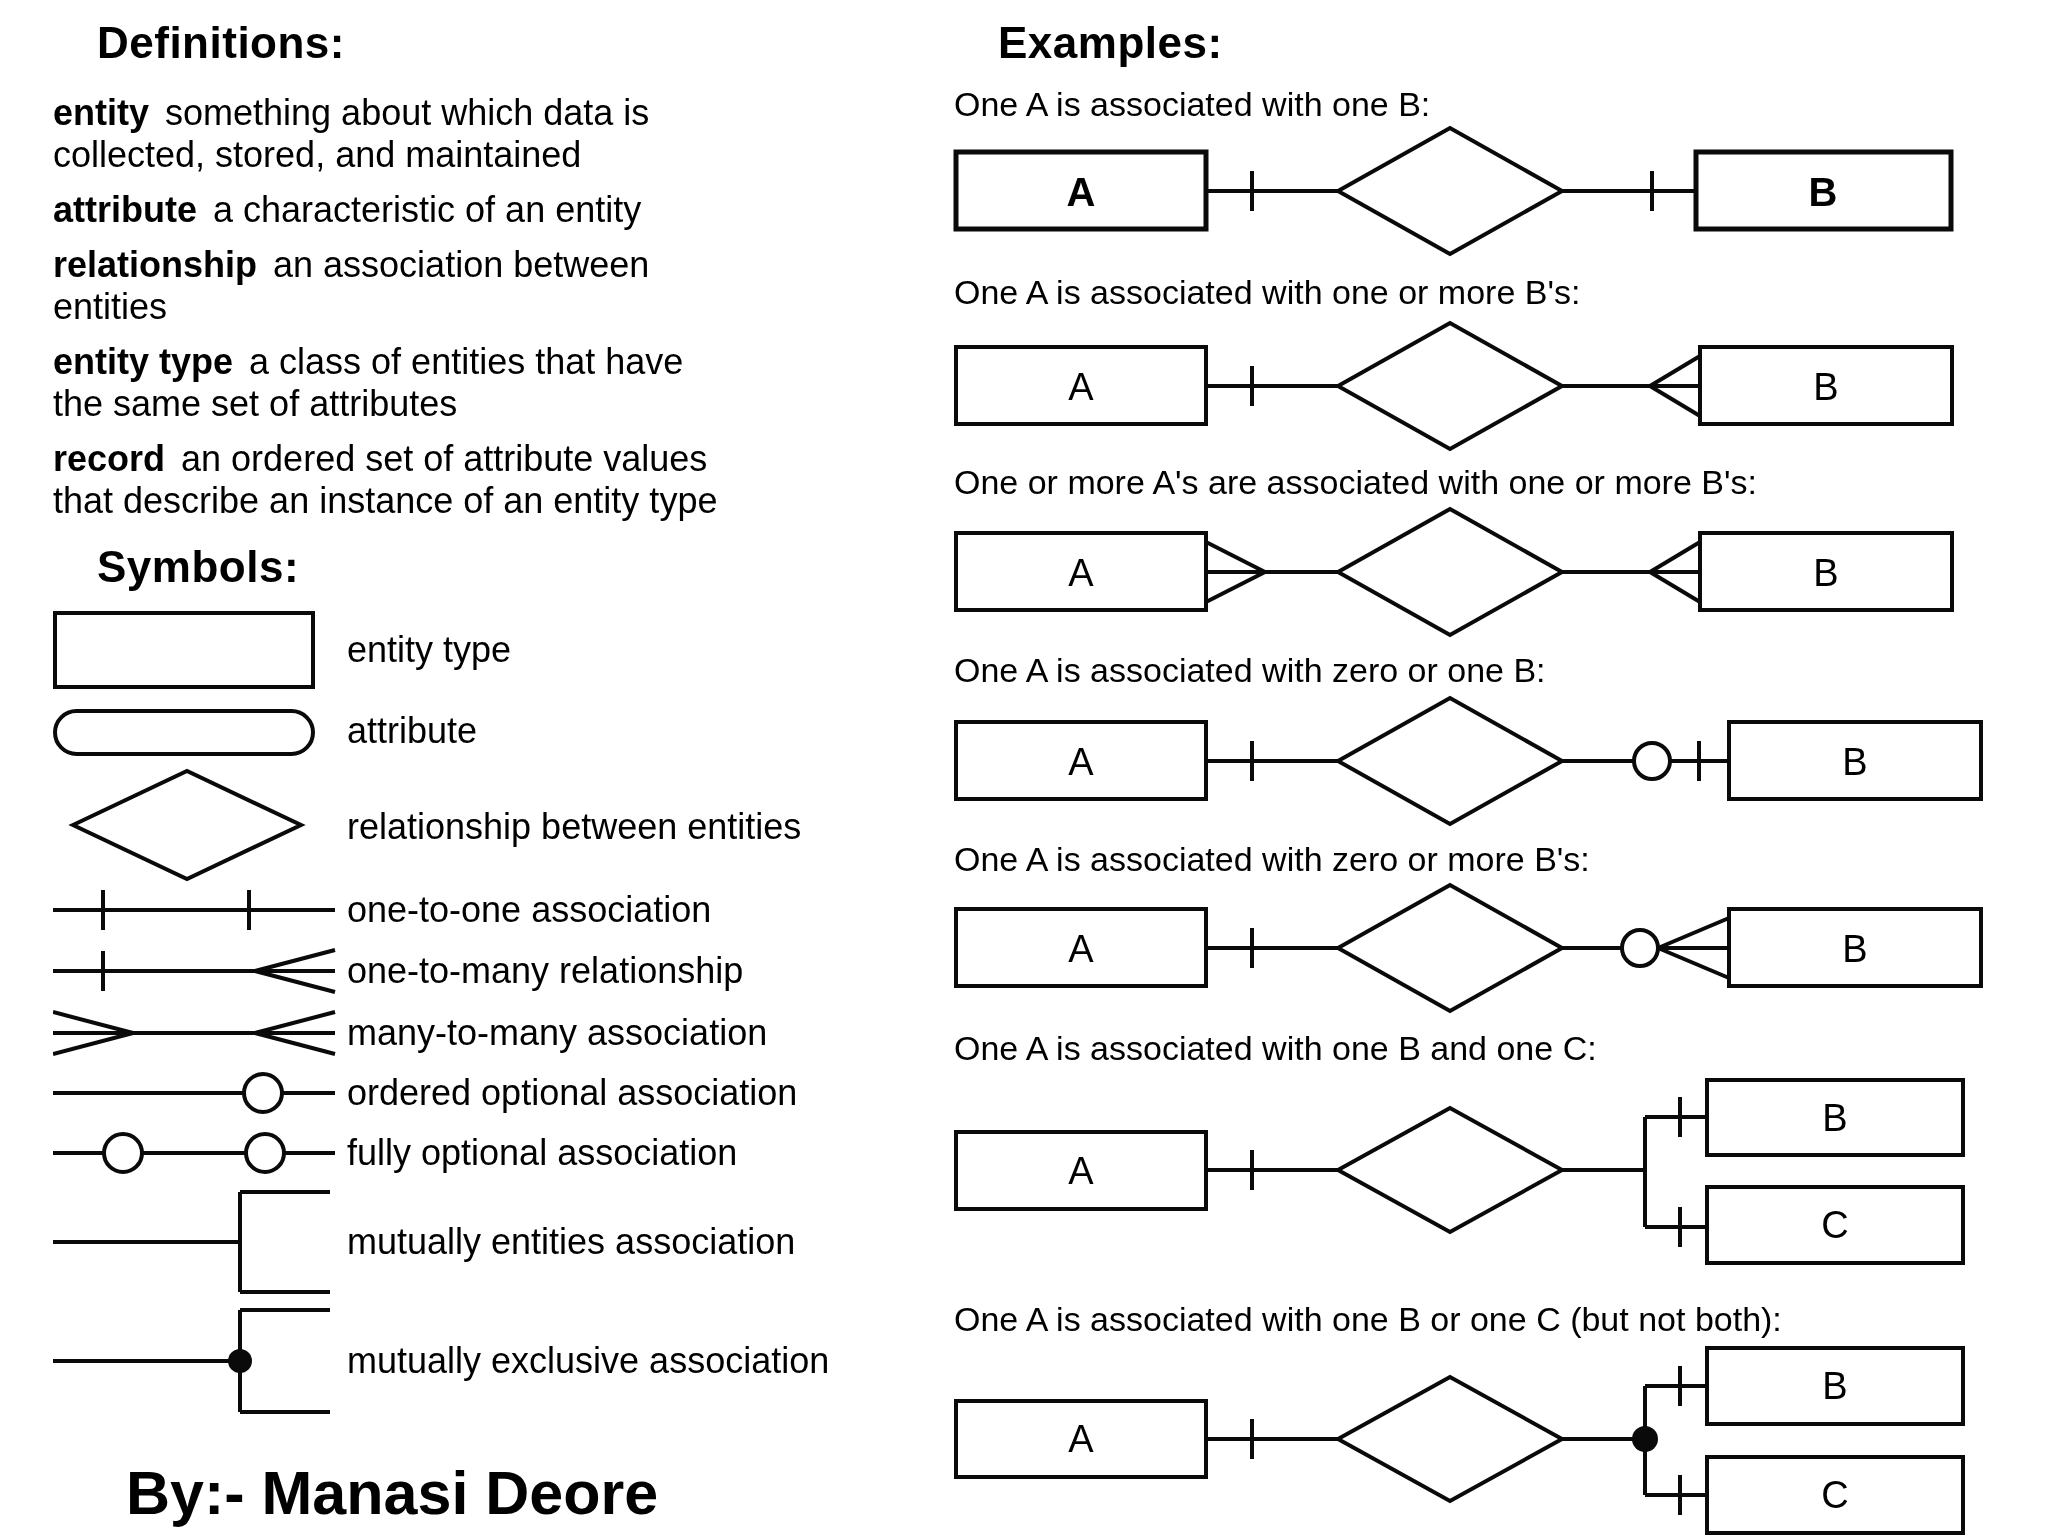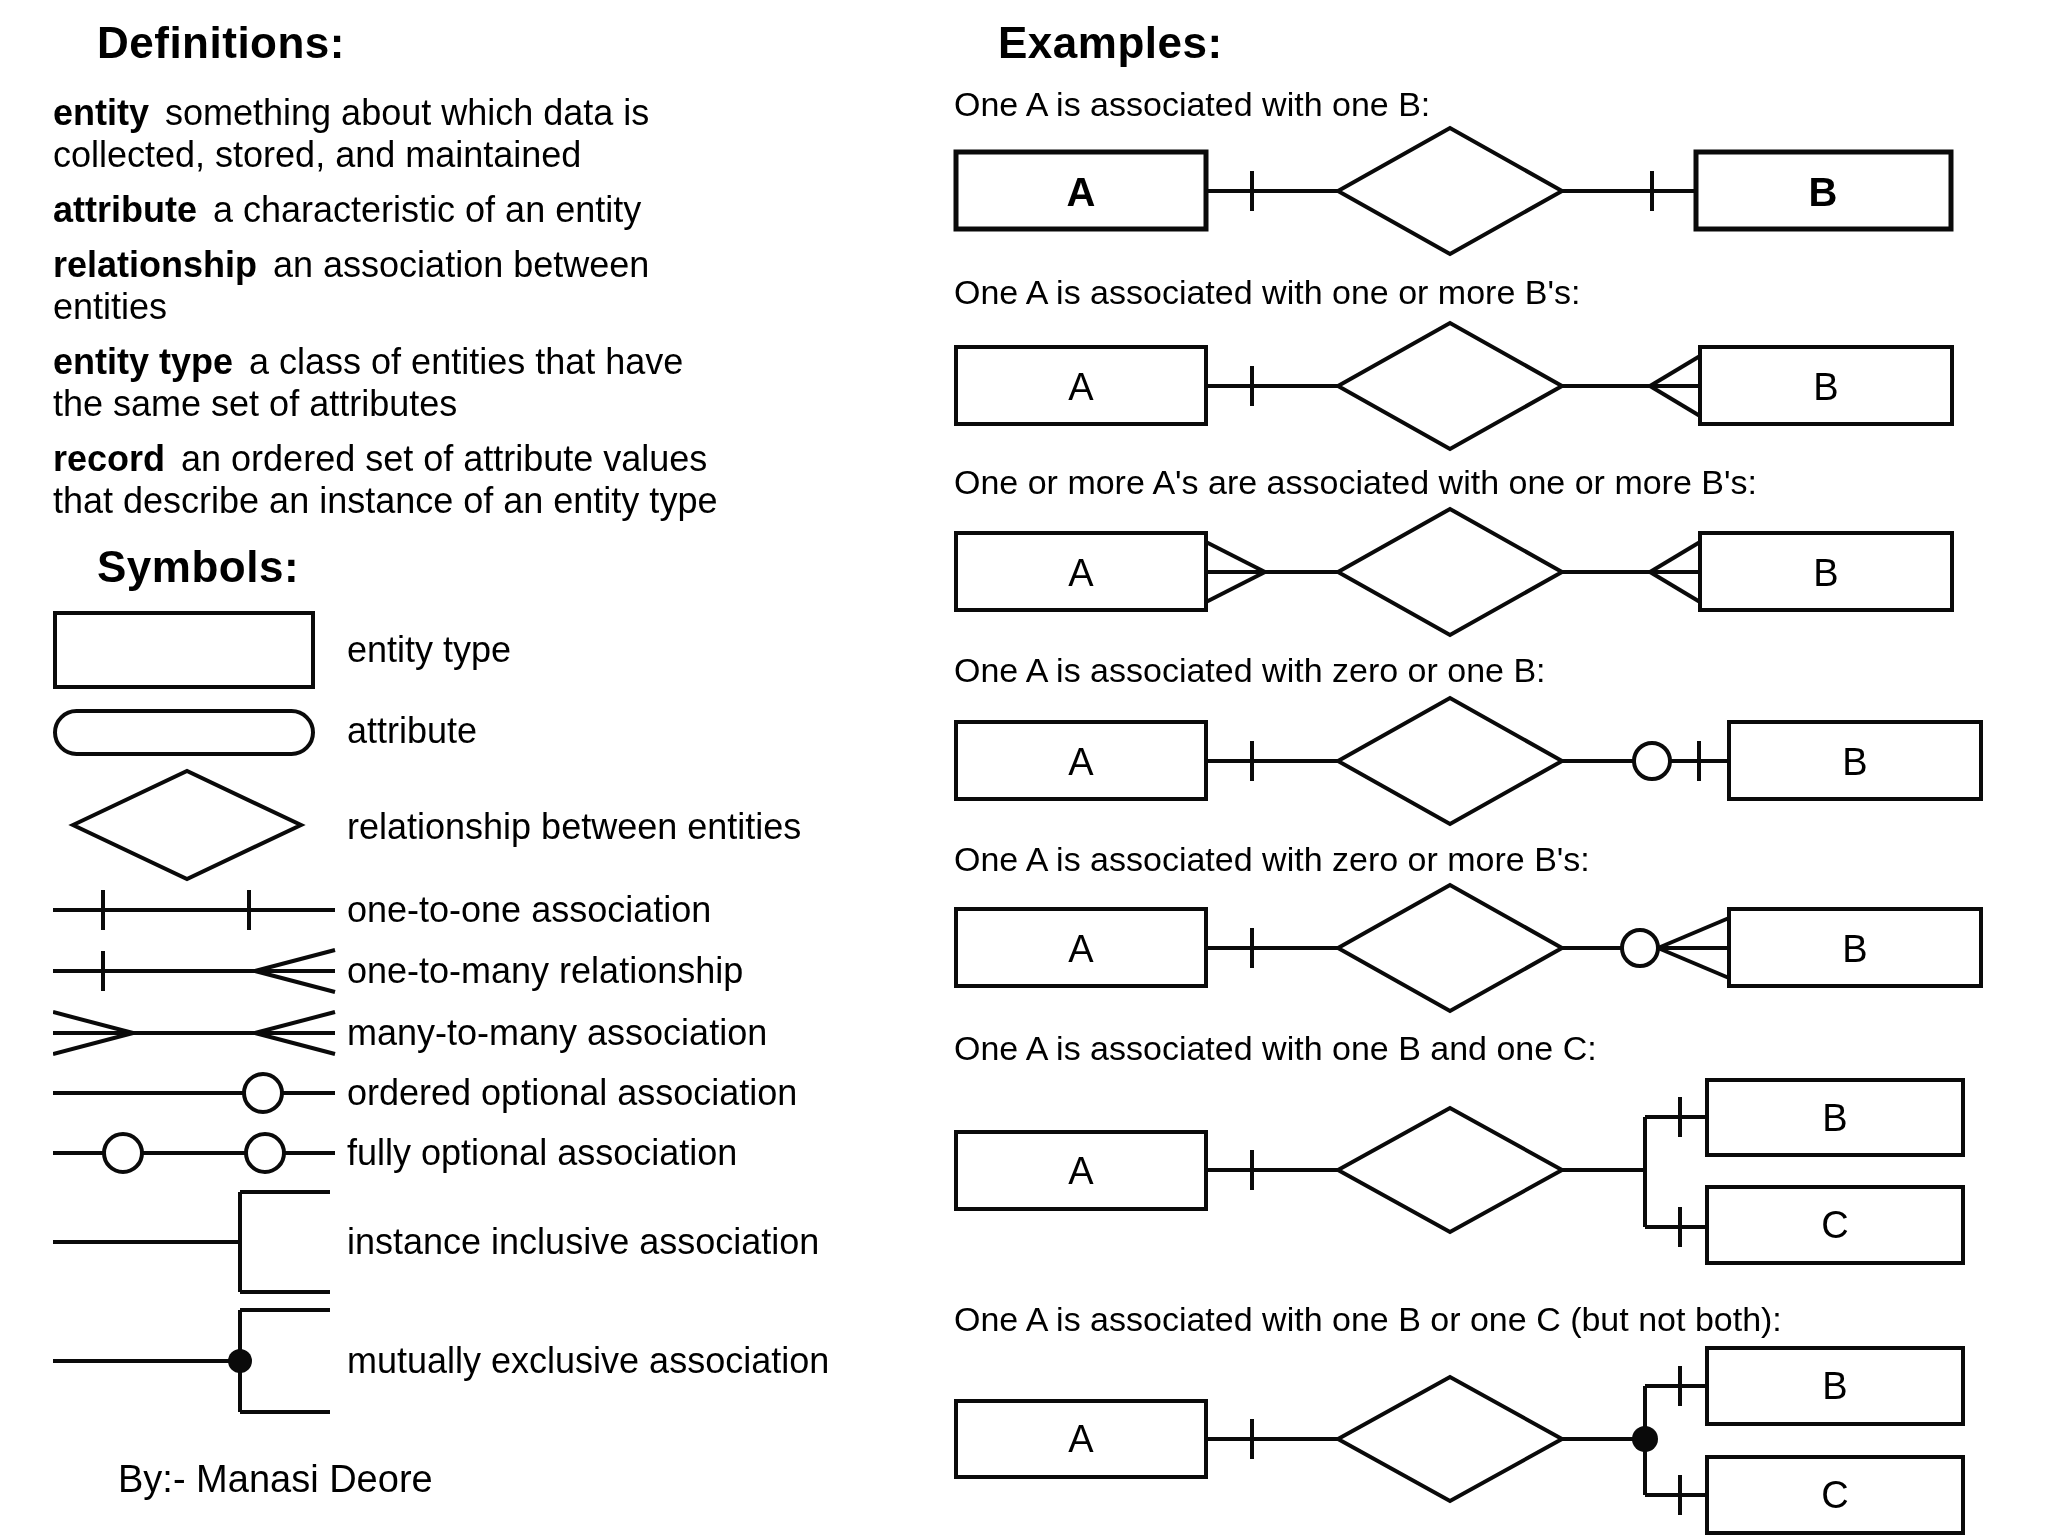--- a/index.html
+++ b/index.html
@@ -28,21 +28,21 @@
   
   svg { display:block; }
   .ln { stroke:#0a0a0a; stroke-width:4; fill:none; stroke-linecap:butt; }
   .bx { stroke:#0a0a0a; stroke-width:4; fill:#ffffff; }
   .bx5 { stroke-width:5; }
   .dot { fill:#0a0a0a; stroke:none; }
   text.elab { font-family:"Liberation Sans", sans-serif; font-size:38px; fill:#000;
               text-anchor:middle; dominant-baseline:central; }
   text.elab-b { font-size:40px; font-weight:bold; }
 
-  #credit { position:absolute; left:118px; top:1458px; font-size:38px; white-space:nowrap; }
+  #credit { position:absolute; left:126px; top:1458px; font-size:61px; white-space:nowrap;font-weight:bold; }
 </style>
 </head>
 <body>
 
 <div id="root">
 
   <div class="abs heading" style="left:53px; top:18px;">Definitions:</div>
 
   <div id="defs">
     <div class="def-item">
@@ -123,21 +123,21 @@
     <line class="ln" x1="231" y1="24" x2="282" y2="24"></line>
   </svg>
   <div class="sym-label" style="top:1132px;">fully optional association</div>
 
   <svg class="sym-icon" style="top:1190px;" width="292" height="104">
     <line class="ln" x1="0" y1="52" x2="187" y2="52"></line>
     <line class="ln" x1="187" y1="2" x2="187" y2="102"></line>
     <line class="ln" x1="187" y1="2" x2="277" y2="2"></line>
     <line class="ln" x1="187" y1="102" x2="277" y2="102"></line>
   </svg>
-  <div class="sym-label" style="top:1221px;">instance inclusive association</div>
+  <div class="sym-label" style="top:1221px;">mutually entities association</div>
 
   <svg class="sym-icon" style="top:1308px;" width="292" height="106">
     <line class="ln" x1="0" y1="53" x2="187" y2="53"></line>
     <line class="ln" x1="187" y1="2" x2="187" y2="104"></line>
     <line class="ln" x1="187" y1="2" x2="277" y2="2"></line>
     <line class="ln" x1="187" y1="104" x2="277" y2="104"></line>
     <circle class="dot" cx="187" cy="53" r="12"></circle>
   </svg>
   <div class="sym-label" style="top:1340px;">mutually exclusive association</div>
 

